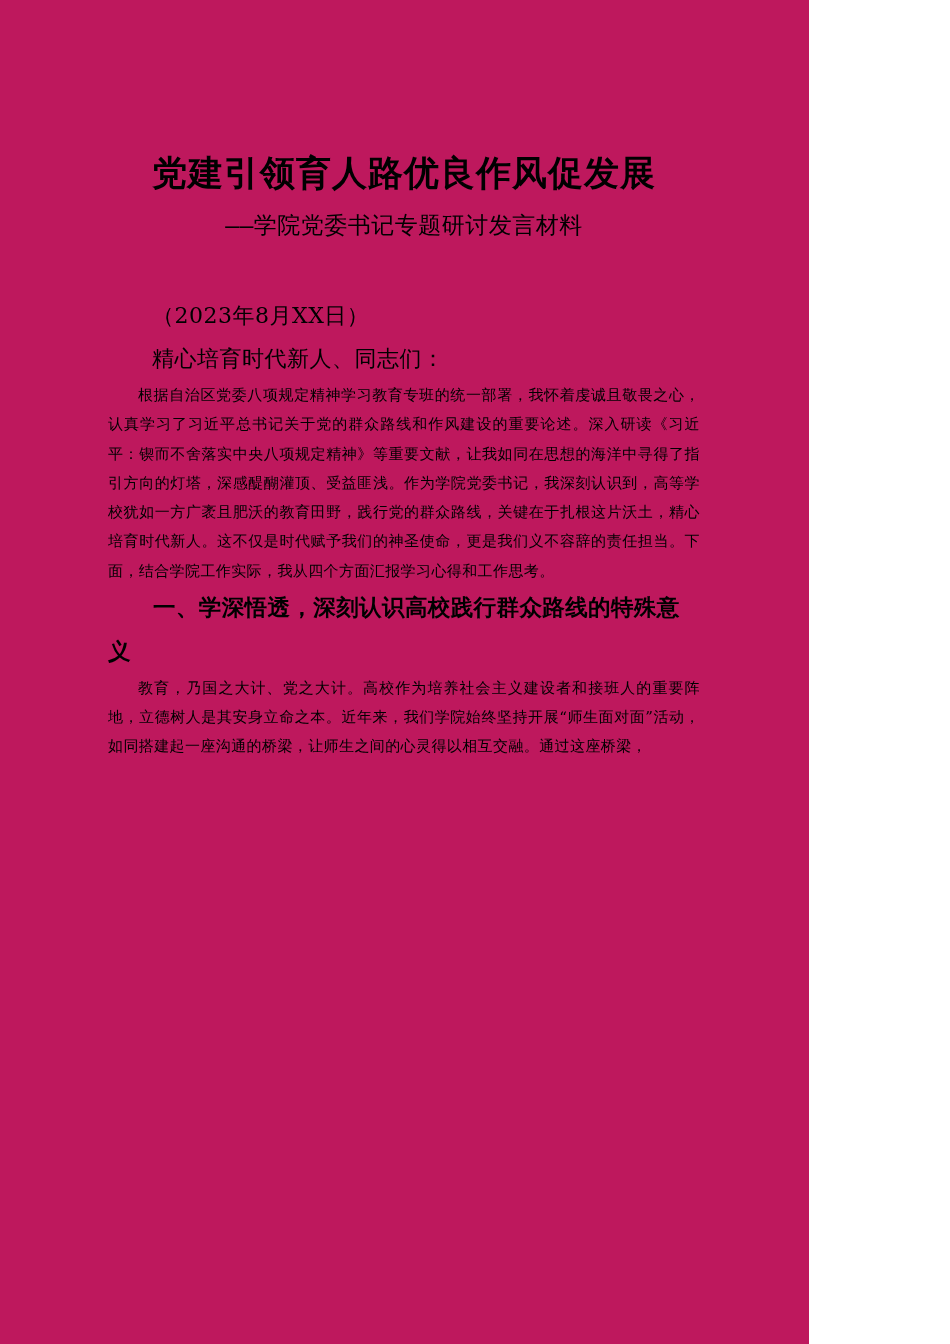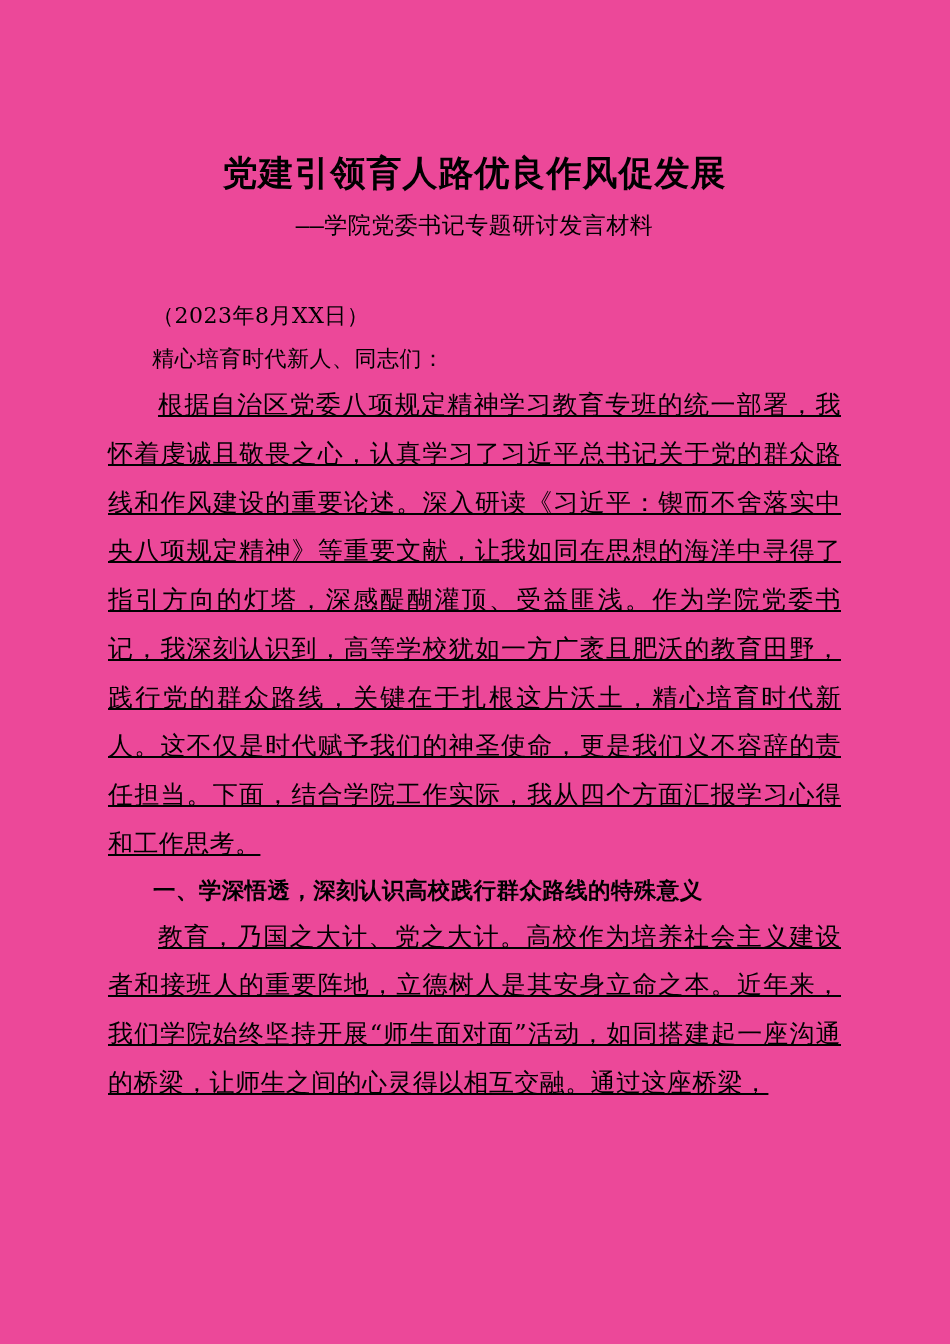--- a/index.html
+++ b/index.html
@@ -9,25 +9,25 @@
   }
   body {
     width: 950px;
     height: 1344px;
     font-family: "DejaVu Serif", "Liberation Serif", serif;
     color: #000000;
     overflow: hidden;
   }
   .page {
     position: relative;
-    width: 950px;
+    width: 809px;
     height: 1344px;
     box-sizing: border-box;
     padding: 150px 109px 40px 108px;
-    background: #ec4899;
+    background: #be185d;
   }
   .doc-title {
     font-family: "DejaVu Sans", "Liberation Sans", sans-serif;
     font-weight: bold;
     font-size: 35px;
     text-align: center;
     letter-spacing: 1px;
     line-height: 1.35;
     margin: 0 0 14px 0;
   }
@@ -43,28 +43,27 @@
     font-size: 22px;
     line-height: 1.95;
     margin: 0;
     text-indent: 0;
     letter-spacing: 0.5px;
   }
   .meta-line.indent {
     text-indent: 2em;
   }
   p.body-para {
-    font-size: 25px;
+    font-size: 15px;
     line-height: 1.95;
     margin: 0;
     text-indent: 2em;
     text-align: justify;
     text-justify: inter-ideograph;
     letter-spacing: 0.4px;
-    text-decoration: underline;
   }
   p.heading-1 {
     font-family: Liberation Sans, sans-serif;
     font-weight: bold;
     font-size: 22.5px;
     line-height: 1.95;
     margin: 0;
     text-indent: 2em;
     letter-spacing: 0.4px;
   }

